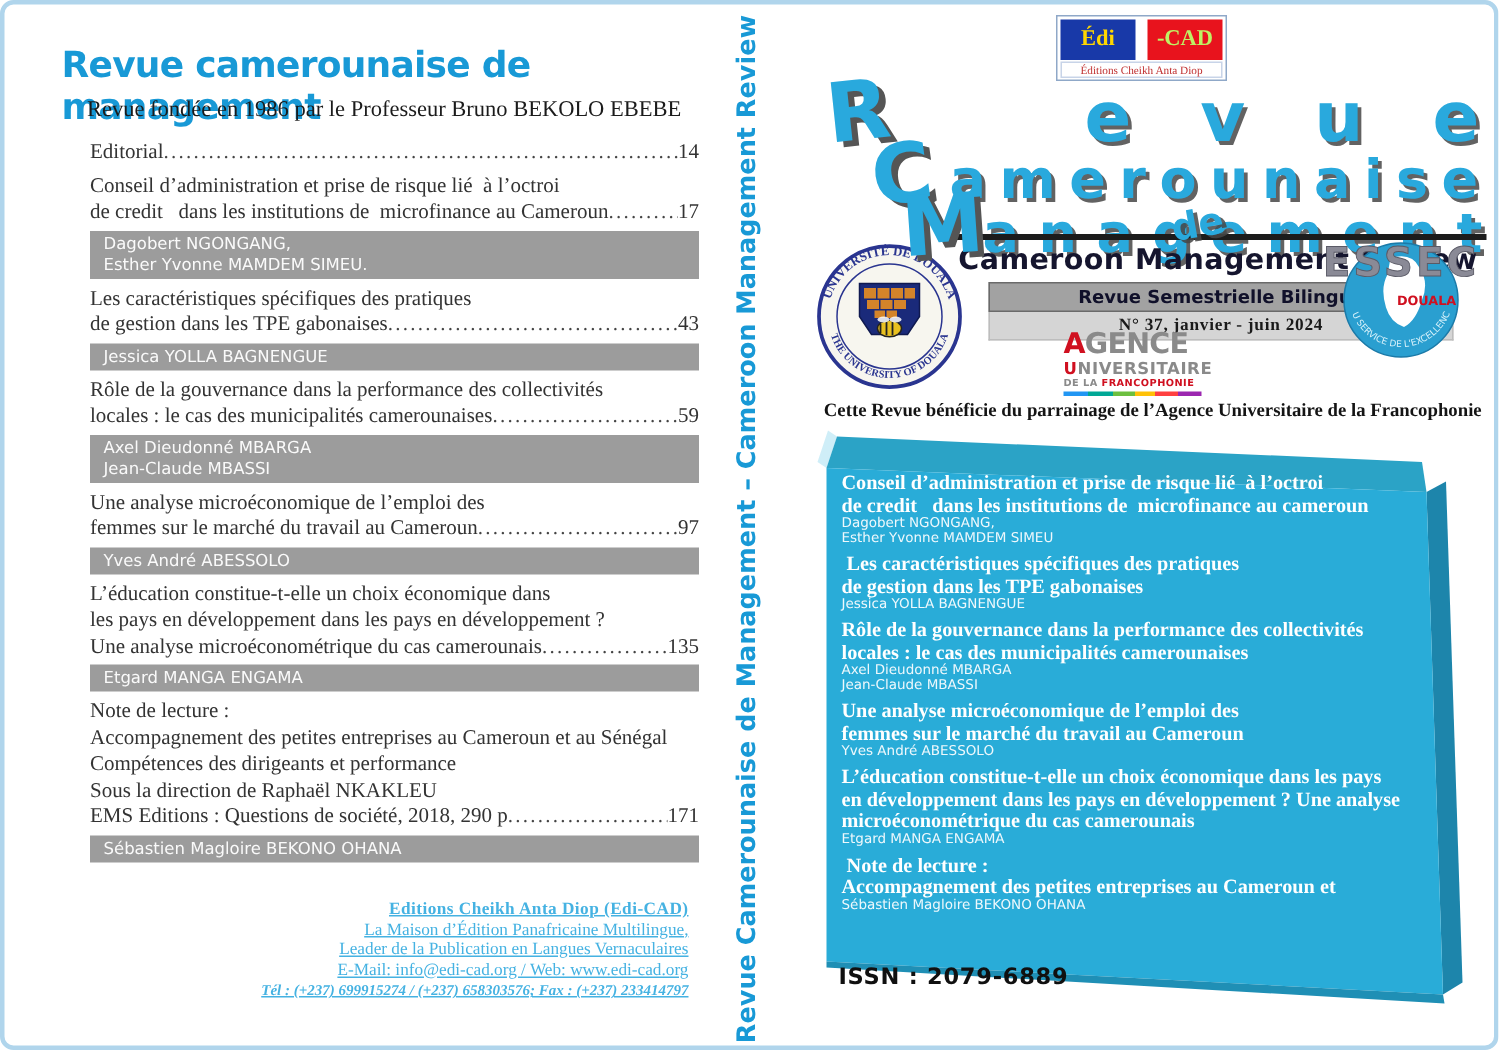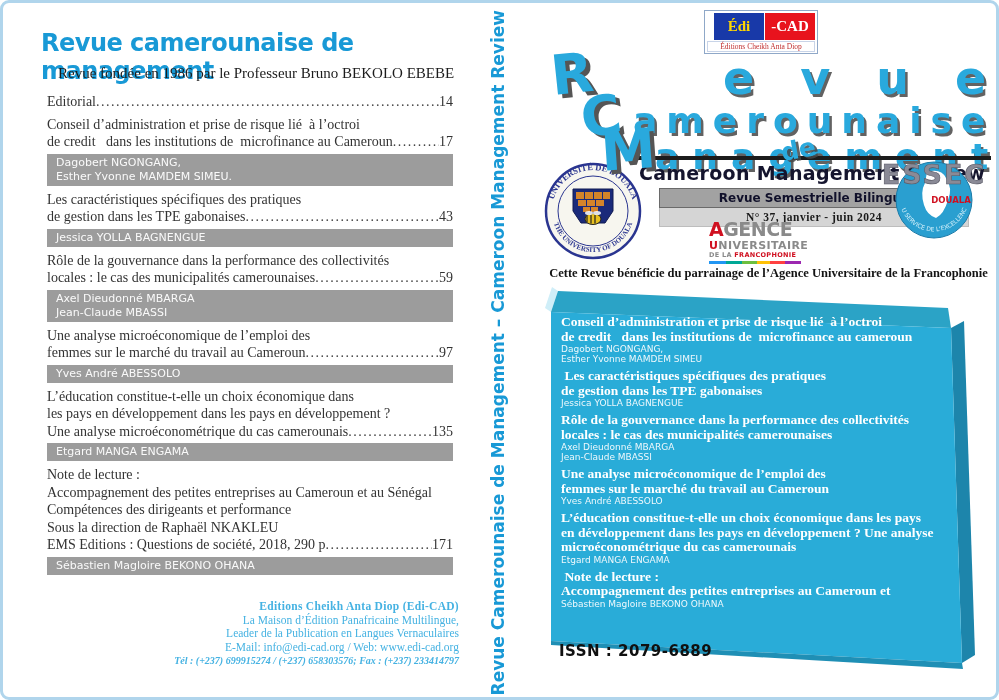--- a/index.html
+++ b/index.html
@@ -6,53 +6,53 @@
   .sheet{position:relative;width:999px;height:700px;background:#ffffff;
          border:3px solid #b0d5ec;border-radius:9px;box-sizing:border-box;
          overflow:hidden;font-family:"Liberation Serif",serif;}
 
   
   .lp-title{position:absolute;left:38px;top:26px;width:430px;
             font-family:"DejaVu Sans",sans-serif;font-weight:bold;
             font-size:24px;letter-spacing:-0.5px;color:#1899d6;}
   .lp-founded{position:absolute;left:55px;top:62px;width:412px;
               font-size:15px;color:#1b1b1b;}
-  .toc{position:absolute;left:44px;top:90px;width:406px;
+  .toc{position:absolute;left:57px;top:90px;width:406px;
        font-size:14px;color:#333;line-height:17.5px;}
   .toc-entry{margin-bottom:5px;}
   .toc-line{white-space:pre-wrap;}
   .toc-lastline{display:flex;align-items:baseline;}
   .toc-text{white-space:pre;}
   .toc-dots{flex:1;overflow:hidden;white-space:nowrap;letter-spacing:1.5px;color:#444;}
   .toc-page{color:#333;}
   .authors-bar{background:#9c9c9c;color:rgba(255,255,255,0.95);
                font-family:"DejaVu Sans",sans-serif;font-size:11px;
                line-height:14px;padding:2px 9px;margin-top:3px;}
   .publisher{position:absolute;right:537px;top:597px;width:400px;text-align:right;
-             color:#45b2e2;font-size:11.5px;line-height:13.5px;}
+             color:#45b2e2;font-size:11.5px;line-height:13.5px;text-decoration:underline;}
   .publisher .pub-name{font-weight:bold;letter-spacing:0.3px;}
   .publisher .pub-tel{font-style:italic;font-weight:bold;font-size:10px;}
   .price-line{position:absolute;left:30px;top:666px;width:440px;text-align:center;
               font-family:"DejaVu Sans",sans-serif;font-size:10px;color:#45b2e2;margin-top:48px;}
 
   
   .spine{position:absolute;left:472px;top:40px;width:46px;height:620px;
          display:flex;align-items:center;justify-content:center;}
   .spine-text{writing-mode:vertical-rl;transform:rotate(180deg);
               font-family:"DejaVu Sans",sans-serif;font-weight:bold;
               font-size:17px;color:#1899d6;white-space:nowrap;}
 
   
   .edicad{position:absolute;left:701px;top:7px;width:108px;
           border:1px solid #8fa8c8;background:#fff;text-align:center;padding:2px 2px 1px;}
-  .edicad-row{display:flex;justify-content:flex-end;gap:1px;}
+  .edicad-row{display:flex;justify-content:space-between;gap:1px;}
   .edicad-sq{width:50px;height:27px;display:flex;align-items:center;justify-content:center;
              font-family:"Liberation Serif",serif;font-weight:bold;font-size:15px;}
   .edicad-blue{background:#1839a8;color:#ffd700;}
-  .edicad-red{background:#e8131d;color:#ffffff;}
+  .edicad-red{background:#e8131d;color:#bef264;}
   .edicad-caption{font-size:7.5px;color:#c03030;margin-top:1px;border:1px solid #c8d4e8;
                   font-family:"Liberation Serif",serif;}
 
   
   .mast{position:absolute;left:538px;top:40px;width:456px;height:118px;
         font-family:"DejaVu Sans",sans-serif;font-weight:bold;color:#29a9dd;}
   .mast span{position:absolute;display:block;}
   .mast .big{font-size:55px;text-shadow:4px 4px 0 #555;line-height:1;}
   .mast .word{text-shadow:2.5px 2.5px 0 rgba(70,70,70,0.85);line-height:1;}
   .m-r{left:10px;top:4px;transform:rotate(-6deg);}

